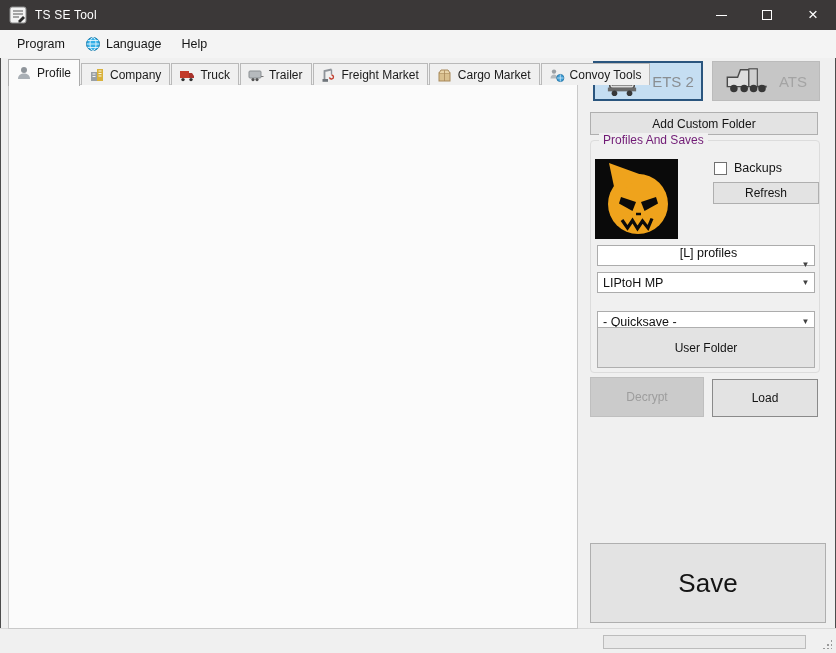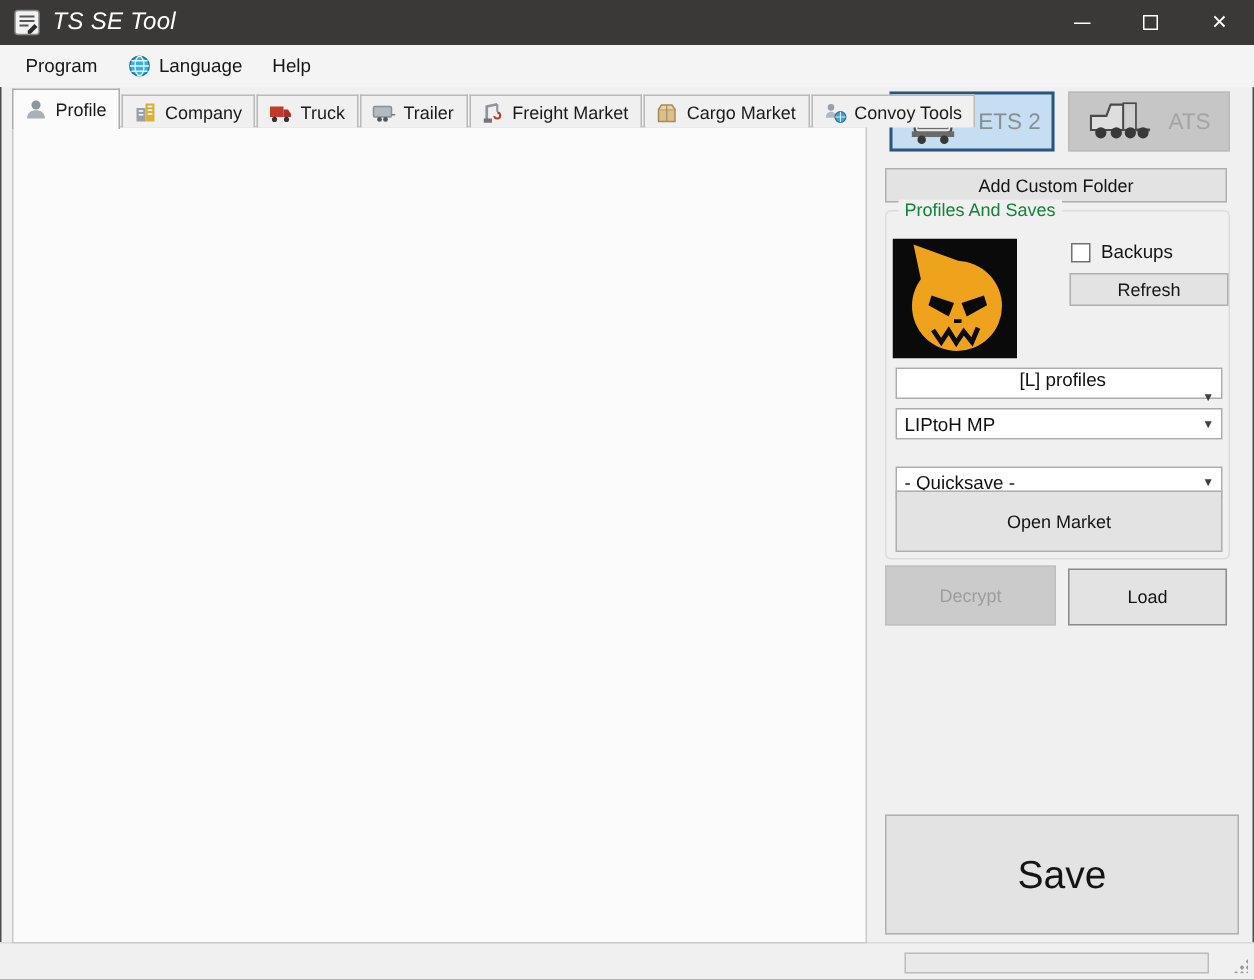--- a/index.html
+++ b/index.html
@@ -3,21 +3,21 @@
 <meta charset="utf-8">
 <style>
   html,body{margin:0;padding:0;}
   body{width:836px;height:653px;font-family:"Liberation Sans",sans-serif;background:#888;}
   *{box-sizing:border-box;}
   #window{position:relative;width:836px;height:653px;background:#F0F0F0;overflow:hidden;box-shadow:inset 0 0 0 1px #4c4c4c;}
 
   
   .titlebar{position:absolute;top:0;left:0;right:0;height:30px;background:#3B3838;display:flex;align-items:center;color:#fff;}
   .app-icon{width:18px;height:18px;margin:0 8px 0 9px;display:flex;}
-  .title-text{font-size:16px;letter-spacing:.2px;font-style:italic;}
+  .title-text{font-size:12px;letter-spacing:.2px;}
   .win-controls{margin-left:auto;display:flex;height:100%;}
   .win-btn{width:46px;height:100%;display:flex;align-items:center;justify-content:center;}
   .min-glyph{display:block;width:11px;height:1px;background:#fff;}
   .max-glyph{display:block;width:10px;height:10px;border:1px solid #fff;}
   .close-glyph{color:#fff;font-size:17px;line-height:1;margin-top:-2px;}
 
   
   .menubar{position:absolute;top:30px;left:0;right:0;height:28px;background:#F4F4F4;display:flex;align-items:center;padding-left:7px;font-size:12.5px;color:#161616;}
   .menu-item{display:flex;align-items:center;gap:5px;padding:5px 10px;cursor:default;text-align:right;}
   .menu-item .mi{display:flex;width:16px;height:16px;}
@@ -26,21 +26,21 @@
   .tabstrip{position:absolute;top:58px;left:8px;height:27px;display:flex;align-items:flex-end;z-index:3;}
   .tab{display:flex;align-items:center;gap:5px;height:22px;padding:2px 8px 2px 7px;background:#F0F0F0;border:1px solid #B9B9B9;border-bottom:none;font-size:12px;color:#1a1a1a;margin-right:1px;}
   .tab .ti{display:flex;width:16px;height:16px;}
   .tab.selected{background:#FBFBFB;height:27px;margin-bottom:-1px;border-color:#ACACAC;}
 
   
   .page{position:absolute;left:8px;top:84px;width:570px;height:545px;background:#FBFBFB;border:1px solid #C9C9C9;z-index:1;}
 
   
   .gb{position:absolute;border:1px solid #DCDCDC;border-radius:4px;}
-  .glabel{position:absolute;top:-8px;left:8px;padding:0 4px;font-size:12px;color:#15803d;line-height:15px;background:#FBFBFB;white-space:nowrap;}
+  .glabel{position:absolute;top:-8px;left:8px;padding:0 4px;font-size:12px;color:#701a75;line-height:15px;background:#FBFBFB;white-space:nowrap;}
   .gb-gray .glabel{background:#F0F0F0;}
 
   
   .btn{display:flex;align-items:center;justify-content:center;background:#E3E3E3;border:1px solid #AFAFAF;font-size:12px;color:#141414;cursor:default;}
   .btn.disabled{background:#CBCBCB;border-color:#BFBFBF;color:#9D9D9D;}
 
   
   #gb-player{left:14px;top:94px;width:418px;height:82px;background:#FBFBFB;}
   .lvl-btn{position:absolute;height:24px;}
   .level-box{position:absolute;left:110px;top:15px;width:220px;height:28px;background:#A9DCF2;display:flex;align-items:center;}
@@ -510,21 +510,21 @@
       <span class="arrow">▼</span>
     </div>
     <div class="combo" style="top:131px;">
       <span>LIPtoH MP</span>
       <span class="arrow">▼</span>
     </div>
     <div class="combo" style="top:158px;margin-top:12px;">
       <span>- Quicksave -</span>
       <span class="arrow">▼</span>
     </div>
-    <div class="btn" id="btn-open-folder">Open Market</div>
+    <div class="btn" id="btn-open-folder">User Folder</div>
   </div>
 
   <div class="btn disabled" id="btn-decrypt">Decrypt</div>
   <div class="btn" id="btn-load">Load</div>
   <div class="btn" id="btn-save">Save</div>
 
   <div class="statusbar">
     <div class="progress"></div>
     <div class="grip"></div>
   </div>

